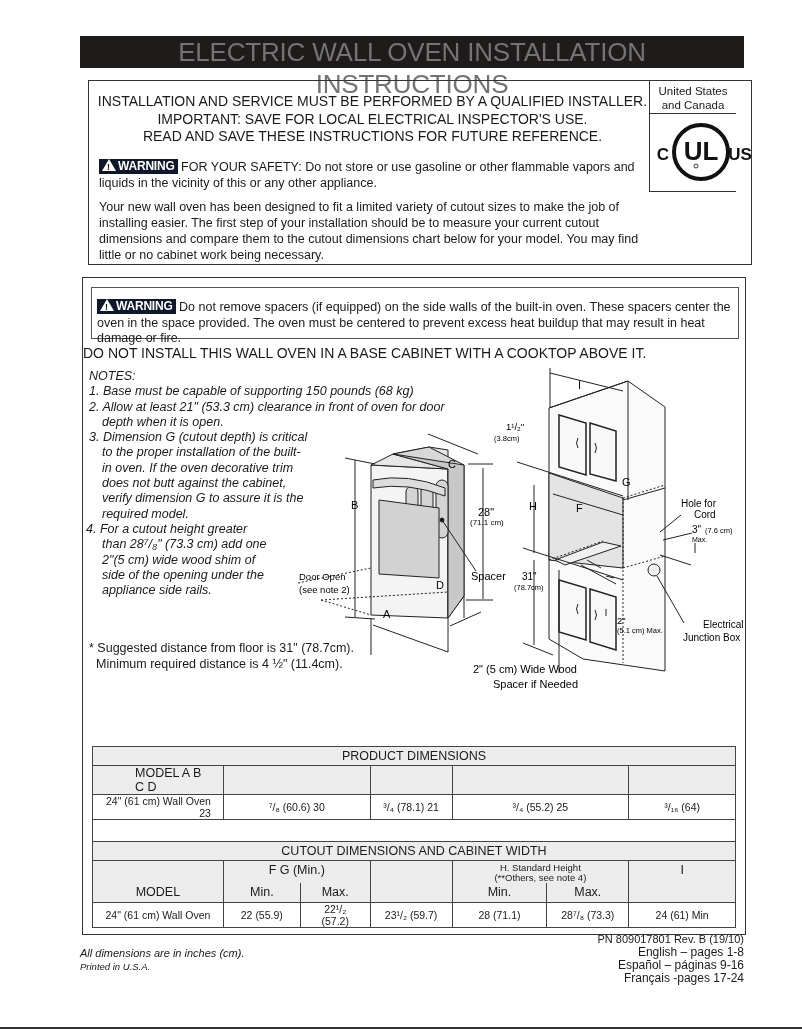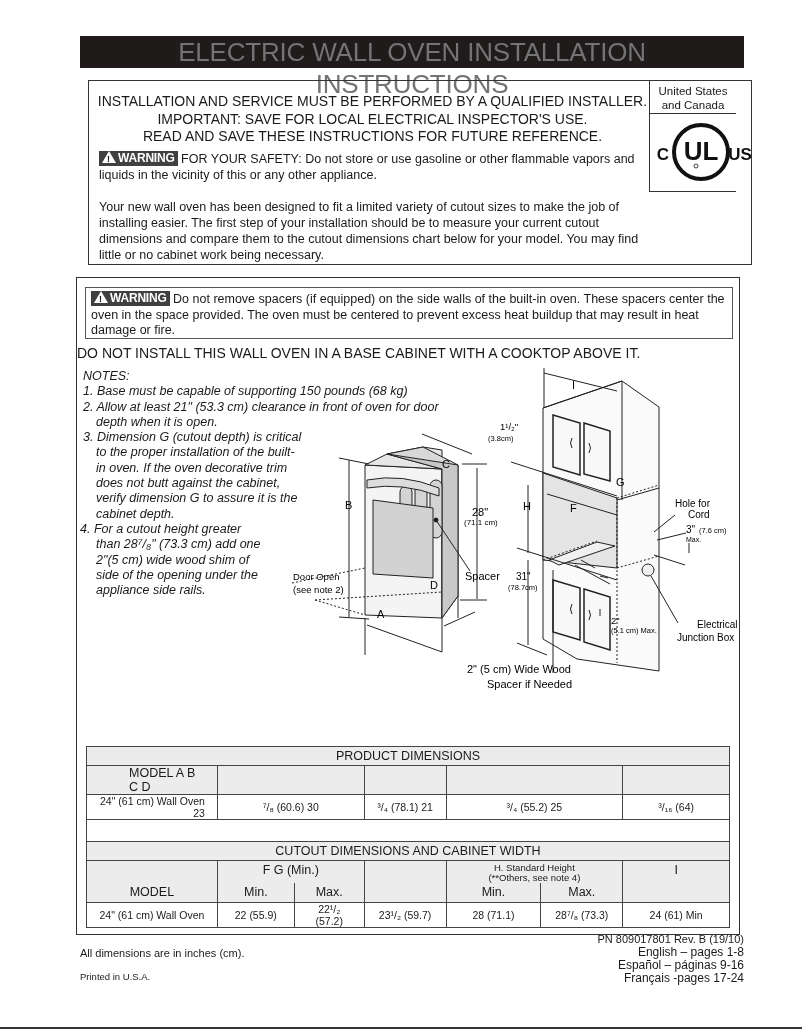--- a/index.html
+++ b/index.html
@@ -8,49 +8,49 @@
 
   .title-bar { position: absolute; left: 80px; top: 36px; width: 664px; height: 32px; background: #1f1b1b; color: #737373; font-size: 26px; text-align: center; line-height: 32px; letter-spacing: -0.2px; }
 
   .intro-box { position: absolute; left: 88px; top: 80px; width: 664px; height: 185px; border: 1.5px solid #333; }
   .intro-head { position: absolute; left: 6px; top: 12px; width: 555px; text-align: center; font-size: 14px; line-height: 17.5px; }
   .intro-head div { white-space: nowrap; }
   .ul-box { position: absolute; left: 560px; top: 0; width: 87px; height: 111px; border-left: 1.5px solid #333; border-bottom: 1.5px solid #333; }
   .ul-label { height: 33px; border-bottom: 1.5px solid #333; text-align: center; font-size: 11.5px; line-height: 14px; padding-top: 3px; }
   .ul-mark { position: relative; height: 76px; }
 
-  .warn-badge { display: inline-block; background: #404040; color: #fff; font-size: 12px; font-weight: bold; padding: 0 3px; line-height: 15px; vertical-align: 1px; letter-spacing: -0.2px; }
+  .warn-badge { display: inline-block; background: #0f172a; color: #fff; font-size: 12px; font-weight: bold; padding: 0 3px; line-height: 15px; vertical-align: 1px; letter-spacing: -0.2px; margin-top: 8px; }
   .warn-badge .tri { display: inline-block; width: 0; height: 0; border-left: 7px solid transparent; border-right: 7px solid transparent; border-bottom: 12px solid #fff; position: relative; vertical-align: -1px; margin-right: 2px; }
   .warn-badge .tri::after { content: "!"; position: absolute; left: -2px; top: 1px; color: #1f1b1b; font-size: 9px; font-weight: bold; }
 
   .safety { position: absolute; left: 10px; top: 70px; width: 540px; font-size: 12.5px; line-height: 16px; }
   .intro-para { position: absolute; left: 10px; top: 118px; width: 540px; font-size: 12.5px; line-height: 16px; }
 
-  .main-box { position: absolute; left: 76px; top: 277px; width: 664px; height: 658px; border: 1.5px solid #333; }
+  .main-box { position: absolute; left: 82px; top: 277px; width: 664px; height: 658px; border: 1.5px solid #333; }
   .warn-box { position: absolute; left: 8px; top: 9px; width: 648px; height: 52px; border: 1px solid #555; padding: 3px 5px; font-size: 12.5px; line-height: 15.5px; }
   .no-install { position: absolute; left: 0; top: 67px; width: 664px; text-align: left; font-size: 14px; }
 
   .notes { position: absolute; left: 6px; top: 91px; font-size: 12.5px; line-height: 15.3px; font-style: italic; }
   .notes .n { white-space: nowrap; }
   .notes .ind { padding-left: 13px; white-space: nowrap; }
   .floor-note { position: absolute; left: 6px; top: 363px; font-size: 12.5px; line-height: 15.5px; }
 
   .diagram { position: absolute; left: 0; top: 0; width: 664px; height: 430px; pointer-events: none; }
 
   .fig-caption { position: absolute; left: 0; top: 430px; width: 664px; text-align: center; font-size: 11px; line-height: 16px; letter-spacing: 0.3px; margin-top: 40px; }
 
   .tbl { position: absolute; left: 9px; top: 468px; width: 644px; border-collapse: collapse; font-size: 10.5px; }
   .tbl td { border: 1.5px solid #444; text-align: center; height: 19px; padding: 0 12px; }
   .tbl .hdr { background: #ececec; font-size: 12.5px; }
   .tbl .gray { background: #ececec; }
   .tbl .white { background: #fff; }
   .tbl .lefty { text-align: left; padding-left: 42px; font-size: 12.5px; margin-top: 42px; }
 
-  .footer-left { position: absolute; left: 80px; top: 946px; font-size: 11px; line-height: 14px; }
-  .footer-left .sm { font-size: 9.5px; margin-top: 10px; }
+  .footer-left { position: absolute; left: 80px; top: 946px; font-size: 11px; line-height: 14px; font-style: italic; }
+  .footer-left .sm { font-size: 9.5px; }
   .footer-right { position: absolute; right: 58px; top: 933px; text-align: right; font-size: 11px; line-height: 13px; }
   .footer-right .sm { font-size: 12px; }
   .bottom-rule { position: absolute; left: 0; top: 1027px; width: 802px; height: 2px; background: #333; }
 </style>
 </head>
 <body>
 
 <div class="title-bar">ELECTRIC WALL OVEN INSTALLATION INSTRUCTIONS</div>
 
 <div class="intro-box">
@@ -219,28 +219,32 @@
   <div class="notes">
     <div>NOTES:</div>
     <div class="n"><span>1.</span> <span>Base must be capable of supporting 150 pounds (68 kg)</span></div>
     <div class="n"><span>2.</span> <span>Allow at least 21" (53.3 cm) clearance in front of oven for door</span></div>
     <div class="ind">depth when it is open.</div>
     <div class="n"><span>3.</span> <span>Dimension G (cutout depth) is critical</span></div>
     <div class="ind">to the proper installation of the built-</div>
     <div class="ind">in oven. If the oven decorative trim</div>
     <div class="ind">does not butt against the cabinet,</div>
     <div class="ind">verify dimension G to assure it is the</div>
-    <div class="ind">cabinet depth.</div>
+    <div class="ind">required model.</div>
     <div class="n" style="margin-left:-3px"><span>4.</span> <span>For a cutout height greater</span></div>
     <div class="ind">than 28⁷/₈" (73.3 cm) add one</div>
     <div class="ind">2"(5 cm) wide wood shim of</div>
     <div class="ind">side of the opening under the</div>
     <div class="ind">appliance side rails.</div>
   </div>
 
+  <div class="floor-note">
+    <div>*  Suggested distance from floor is 31" (78.7cm).</div>
+    <div style="padding-left:7px">Minimum required distance is 4 ½" (11.4cm).</div>
+  </div>
 
   <div class="fig-caption">
     <div>Figure 1</div>
     <div>24" SINGLE WALL OVENS (Double ovens see Figure 2)</div>
   </div>
 
   <table class="tbl">
     <colgroup>
       <col style="width:131px">
         <col style="width:77px">

